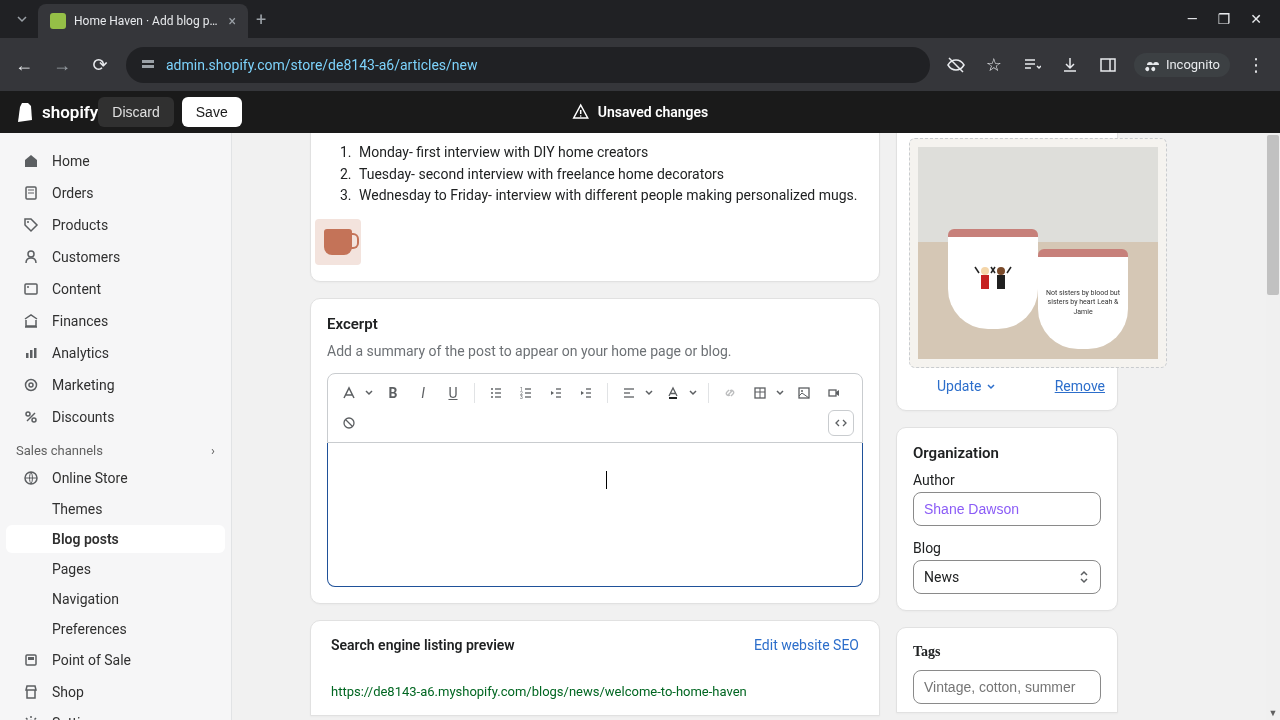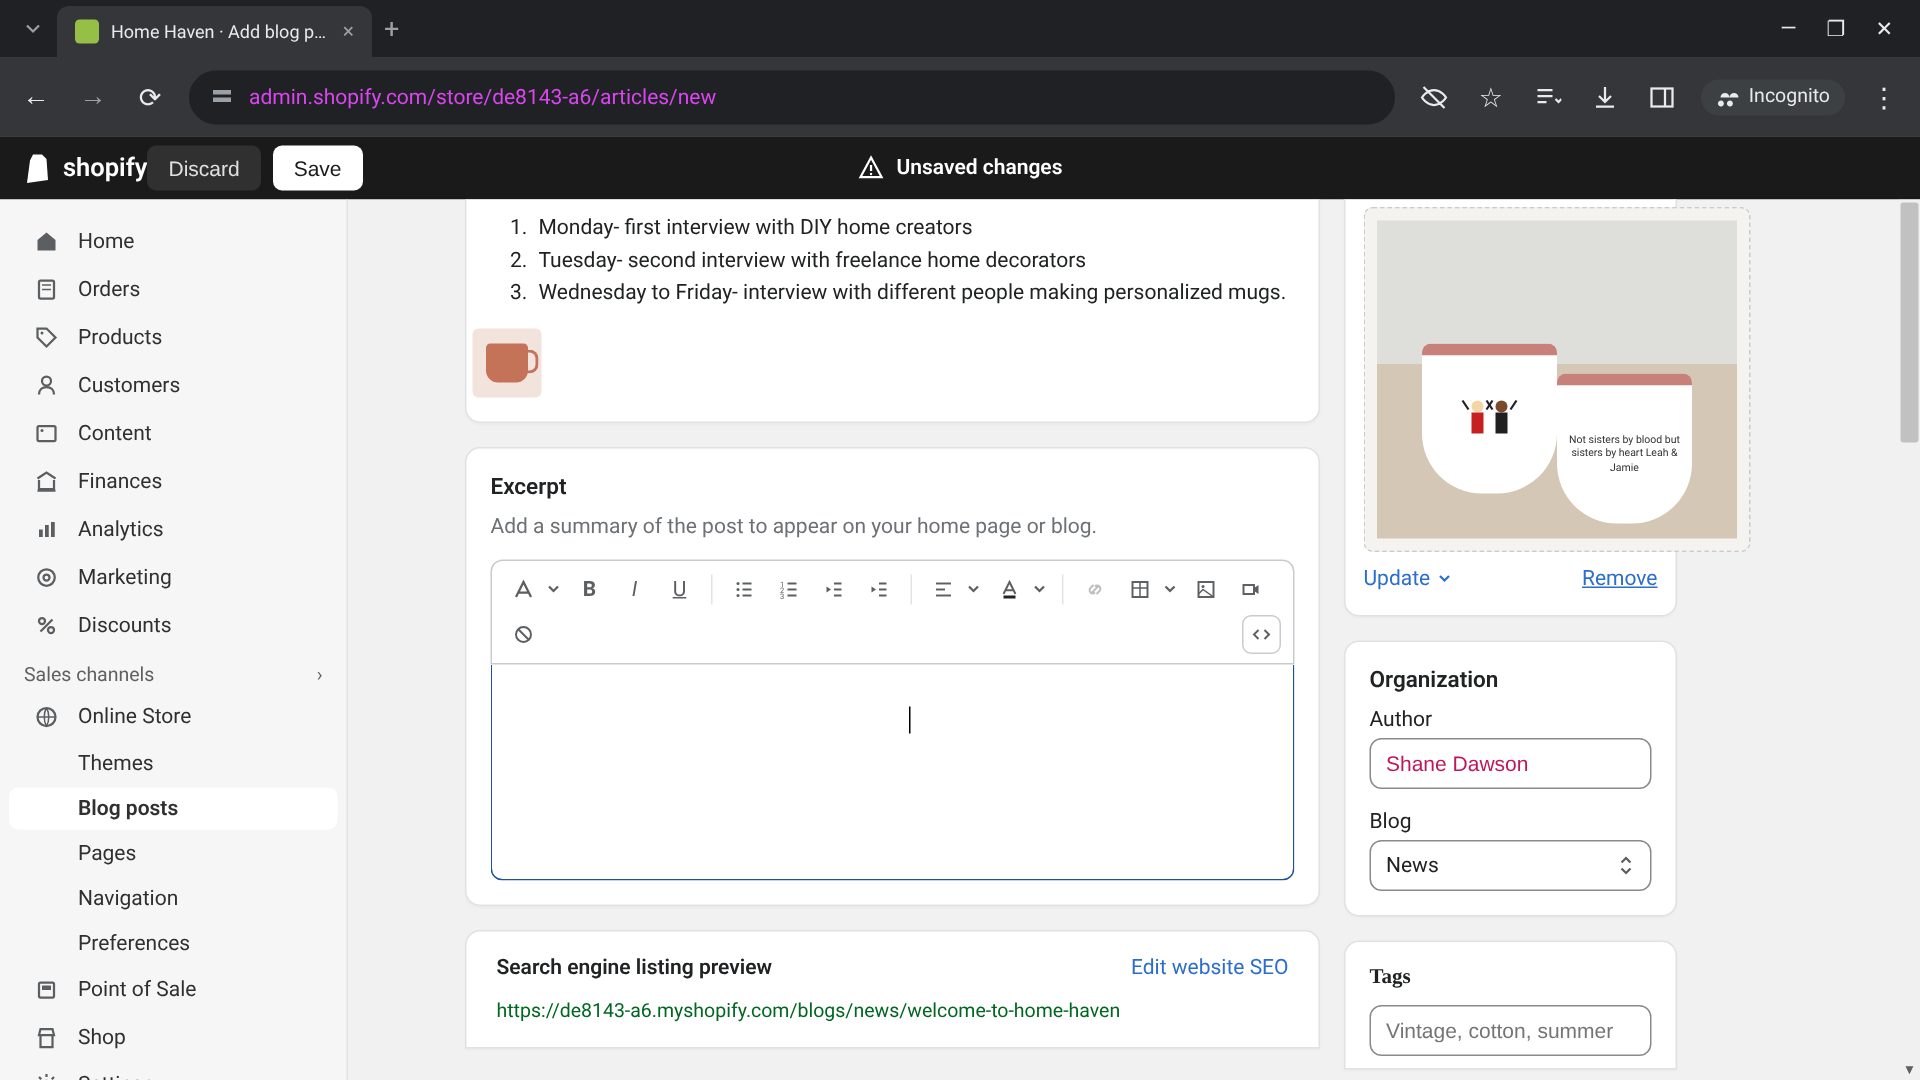--- a/index.html
+++ b/index.html
@@ -12,21 +12,21 @@
 .tab { background: #35363a; border-radius: 8px 8px 0 0; height: 34px; display: flex; align-items: center; padding: 0 12px; gap: 8px; margin-top: 4px; width: 210px; }
 .tab-favicon { width: 16px; height: 16px; background: #95bf47; border-radius: 3px; }
 .tab-title { color: #e8eaed; font-size: 12px; flex: 1; white-space: nowrap; overflow: hidden; text-overflow: ellipsis; }
 .tab-close { color: #9aa0a6; font-size: 14px; }
 .new-tab { color: #9aa0a6; font-size: 18px; margin-left: 8px; }
 .window-controls { margin-left: auto; display: flex; gap: 20px; padding-right: 18px; color: #e8eaed; }
 .addr-bar { height: 53px; display: flex; align-items: center; padding: 0 12px; gap: 14px; background: #35363a; }
 .nav-icon { color: #9aa0a6; font-size: 18px; display: flex; align-items: center; justify-content: center; width: 24px; height: 24px; }
 .nav-icon.active { color: #e8eaed; }
 .url-pill { flex: 1; background: #202124; border-radius: 20px; height: 36px; display: flex; align-items: center; padding: 0 14px; gap: 10px; color: #9aa0a6; }
-.url-text { color: #d946ef; font-size: 14px; }
+.url-text { color: #7dd3fc; font-size: 14px; }
 .incognito { display: flex; align-items: center; gap: 6px; background: #3c4043; border-radius: 16px; padding: 4px 10px; color: #e8eaed; font-size: 13px; }
 .browser-action { color: #e8eaed; }
 
 
 .shopify-bar { background: #1a1a1a; height: 42px; display: flex; align-items: center; padding: 0 16px; }
 .shopify-logo { color: #fff; font-weight: 600; font-size: 17px; display: flex; align-items: center; gap: 6px; }
 .shopify-logo svg { width: 20px; height: 22px; }
 .unsaved { margin-left: auto; margin-right: auto; position: absolute; left: 50%; transform: translateX(-50%); color: #fff; font-weight: 600; font-size: 14px; display: flex; align-items: center; gap: 8px; }
 .shopify-actions { display: flex; gap: 8px; }
 .btn { border-radius: 6px; padding: 7px 14px; font-size: 14px; font-weight: 500; border: none; cursor: pointer; }
@@ -59,37 +59,37 @@
 .help-text { color: #6d7175; font-size: 14px; margin-bottom: 14px; }
 
 .toolbar { border: 1px solid #c9cccf; border-radius: 8px 8px 0 0; padding: 6px 8px; display: flex; align-items: center; gap: 4px; flex-wrap: wrap; }
 .tool-btn { width: 26px; height: 26px; display: flex; align-items: center; justify-content: center; color: #5c5f62; border-radius: 4px; cursor: pointer; font-size: 14px; }
 .tool-sep { width: 1px; height: 20px; background: #e1e3e5; margin: 0 4px; }
 .tool-dropdown { display: flex; align-items: center; }
 .editor-area { border: 1.5px solid #1f5199; border-top: none; border-radius: 0 0 8px 8px; height: 144px; padding: 8px; }
 .cursor-line { width: 1px; height: 18px; background: #000; margin-left: 270px; margin-top: 20px; }
 
 .seo-card { padding: 16px 20px; }
-.seo-head { display: flex; justify-content: space-between; align-items: flex-end; margin-bottom: 14px; }
+.seo-head { display: flex; justify-content: space-between; align-items: flex-end; margin-bottom: 31px; }
 .seo-title { font-weight: 600; color: #202223; }
 .seo-edit { color: #2c6ecb; font-size: 14px; cursor: pointer; }
 .seo-link-title { color: #1a0dab; font-size: 18px; margin-bottom: 2px; }
 .seo-url { color: #006621; font-size: 13px; }
 
 .featured-image { width: 258px; height: 230px; border: 1px dashed #c9cccf; border-radius: 6px; background: #f5f3ef; padding: 8px; display: flex; align-items: center; justify-content: center; overflow: hidden; }
 .image-scene { width: 100%; height: 100%; background: linear-gradient(to bottom, #dededa 0%, #dededa 45%, #d5c7b5 45%, #d5c7b5 100%); position: relative; }
 .mug-left { position: absolute; left: 30px; bottom: 30px; width: 90px; height: 100px; background: #fff; border-radius: 6px 6px 40px 40px; border-top: 8px solid #c7807a; display: flex; align-items: center; justify-content: center; }
 .mug-right { position: absolute; right: 30px; bottom: 10px; width: 90px; height: 100px; background: #fff; border-radius: 6px 6px 40px 40px; border-top: 8px solid #c7807a; display: flex; align-items: center; justify-content: center; text-align: center; font-size: 7px; color: #333; padding: 0 8px; line-height: 1.3; }
 .figures { width: 40px; height: 40px; }
-.image-actions { display: flex; justify-content: space-between; align-items: flex-start; margin-top: 10px; }
+.image-actions { display: flex; justify-content: space-between; align-items: flex-start; margin-top: 10px; margin-left: 28px; }
 .update-link { color: #2c6ecb; font-size: 14px; cursor: pointer; }
 .remove-link { color: #2c6ecb; font-size: 14px; cursor: pointer; text-decoration: underline; }
 
 .field-label { font-size: 14px; color: #202223; margin-bottom: 4px; }
-.input { width: 100%; border: 1px solid #8a8a8a; border-radius: 8px; padding: 8px 10px; font-size: 14px; color: #be185d; margin-bottom: 14px; }
+.input { width: 100%; border: 1px solid #8a8a8a; border-radius: 8px; padding: 8px 10px; font-size: 14px; color: #8b5cf6; margin-bottom: 14px; }
 .select { width: 100%; border: 1px solid #8a8a8a; border-radius: 8px; padding: 8px 10px; font-size: 14px; color: #202223; display: flex; justify-content: space-between; align-items: center; margin-bottom: 0; }
 .tags-input { color: #14532d; }
 
 .scrollbar { position: absolute; right: 0; top: 0; width: 14px; height: 100%; background: #f0f0f0; }
 .scroll-thumb { position: absolute; right: 1px; top: 2px; width: 12px; height: 160px; background: #c1c1c1; border-radius: 2px; }
 .scroll-arrow-up { position: absolute; right: 0; top: 0; width: 14px; height: 14px; display: flex; align-items: center; justify-content: center; font-size: 9px; color: #606060; }
 .scroll-arrow-down { position: absolute; right: 0; bottom: 0; width: 14px; height: 14px; display: flex; align-items: center; justify-content: center; font-size: 9px; color: #606060; }
 
 svg { display: block; }
 </style>

